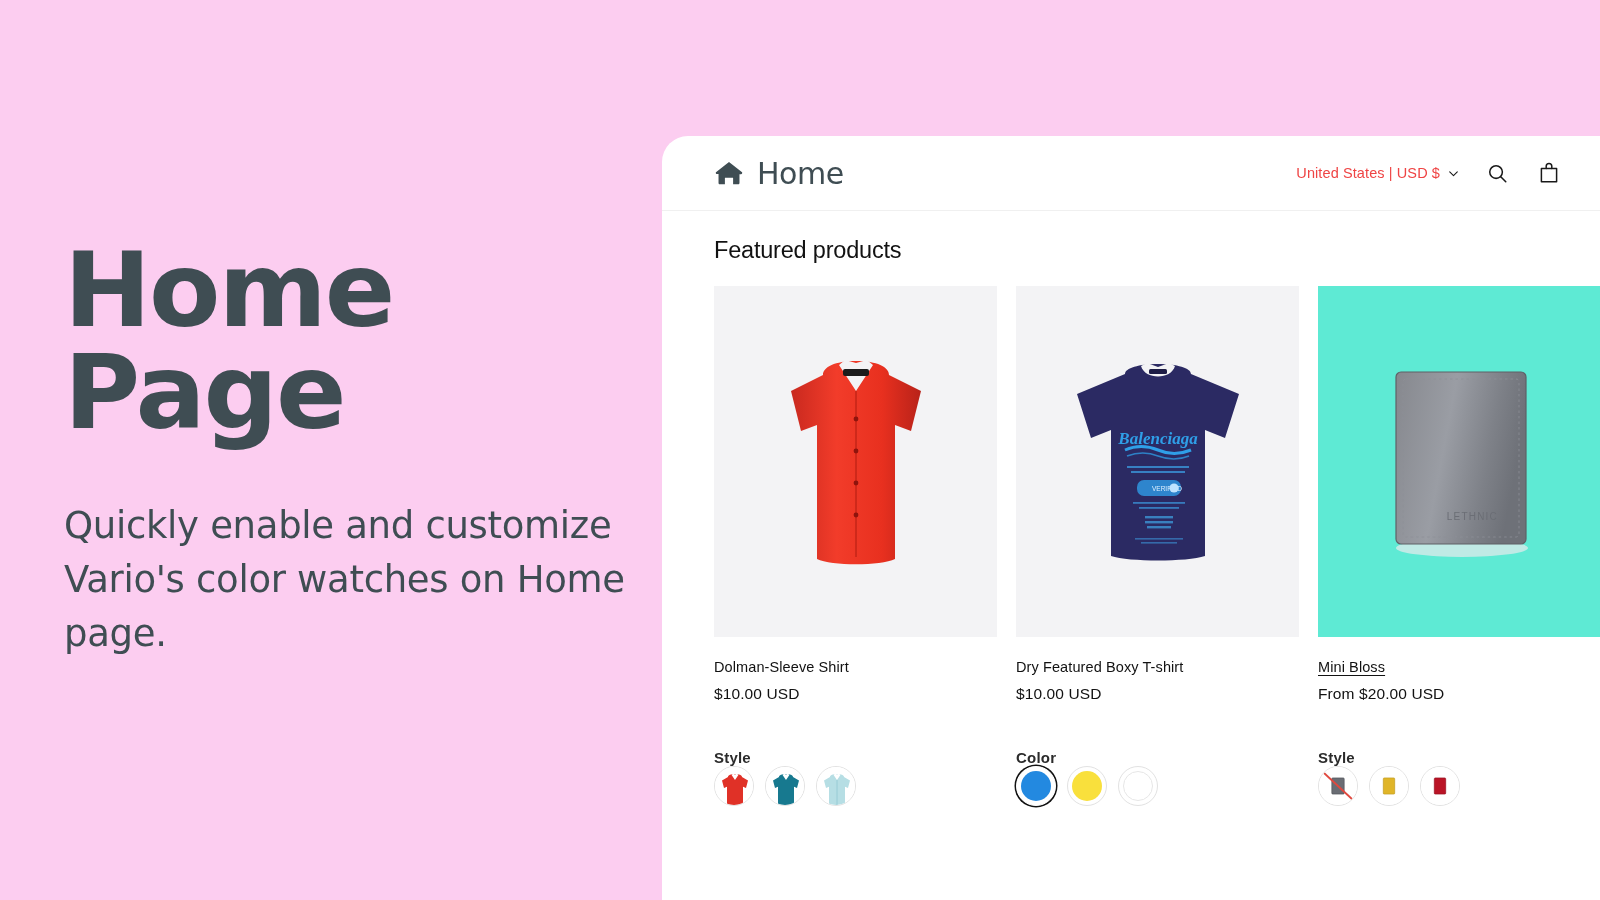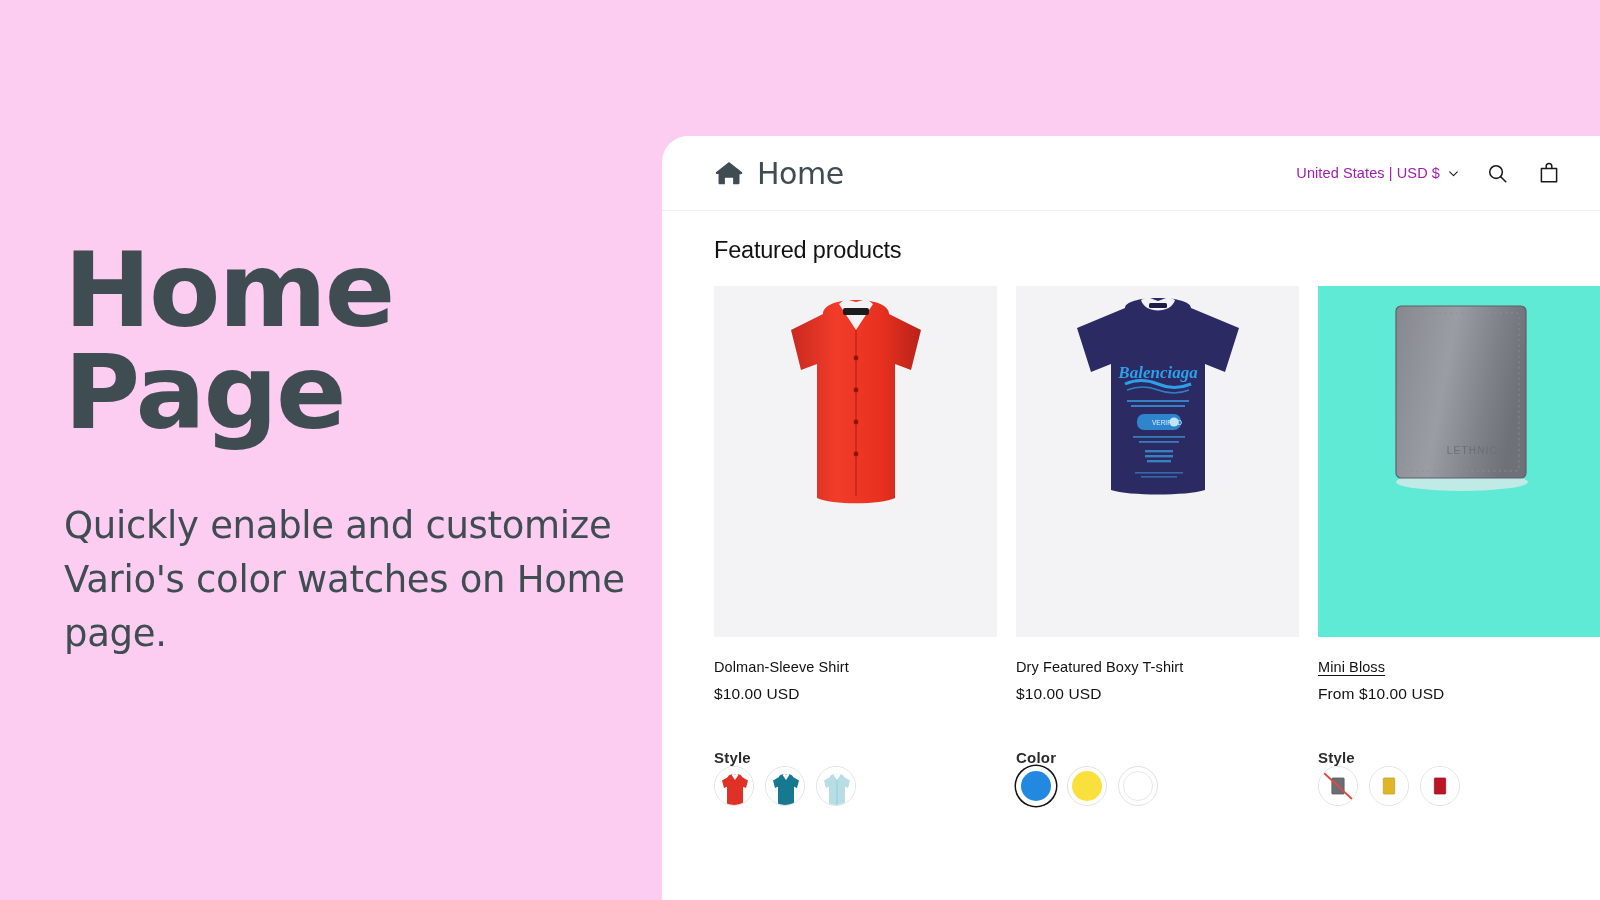--- a/index.html
+++ b/index.html
@@ -91,21 +91,21 @@
     display: flex;
     align-items: center;
     gap: 22px;
   }
 
   .locale-picker {
     display: flex;
     align-items: center;
     gap: 7px;
     font-size: 14.5px;
-    color: #a21caf;
+    color: #ef4444;
     cursor: pointer;
     letter-spacing: 0.1px;
   }
 
   .chev { display: block; }
 
   .icon-btn {
     width: 30px; height: 30px;
     display: flex;
     align-items: center;
@@ -130,20 +130,21 @@
     gap: 19px;
     padding-left: 52px;
   }
 
   .card { width: 283px; flex: 0 0 283px; }
 
   .card-media {
     height: 351px;
     background: #f3f3f5;
     display: flex;
+    align-items: center;
     justify-content: center;
     overflow: hidden;
     text-decoration: underline;
   }
 
   .card-media.plain { background: #5eead4; }
 
   .card-title {
     margin-top: 22px;
     font-size: 14.5px;
@@ -347,21 +348,21 @@
               <stop offset="100%" stop-color="#6e7178"></stop>
             </linearGradient>
           </defs>
           <ellipse cx="92" cy="196" rx="66" ry="9" fill="#e9e9ec" opacity="0.7"></ellipse>
           <rect x="26" y="20" width="130" height="172" rx="5" fill="url(#walletG)" stroke="#5e6167" stroke-width="1.2"></rect>
           <rect x="33" y="27" width="116" height="158" rx="3" fill="none" stroke="#8e9198" stroke-width="0.8" stroke-dasharray="2.5 3"></rect>
           <text x="128" y="168" font-family="Liberation Sans, sans-serif" font-size="10" letter-spacing="1.2" fill="#6b6e75" text-anchor="end">LETHNIC</text>
         </svg>
       </div>
       <div class="card-title linked">Mini Bloss</div>
-      <div class="card-price">From $10.00 USD</div>
+      <div class="card-price">From $20.00 USD</div>
     </article>
   </div>
 
   <div class="swatch-row">
 
     <div class="swatch-group">
       <div class="swatch-label">Style</div>
       <div class="swatches">
 
         <div class="swatch">

